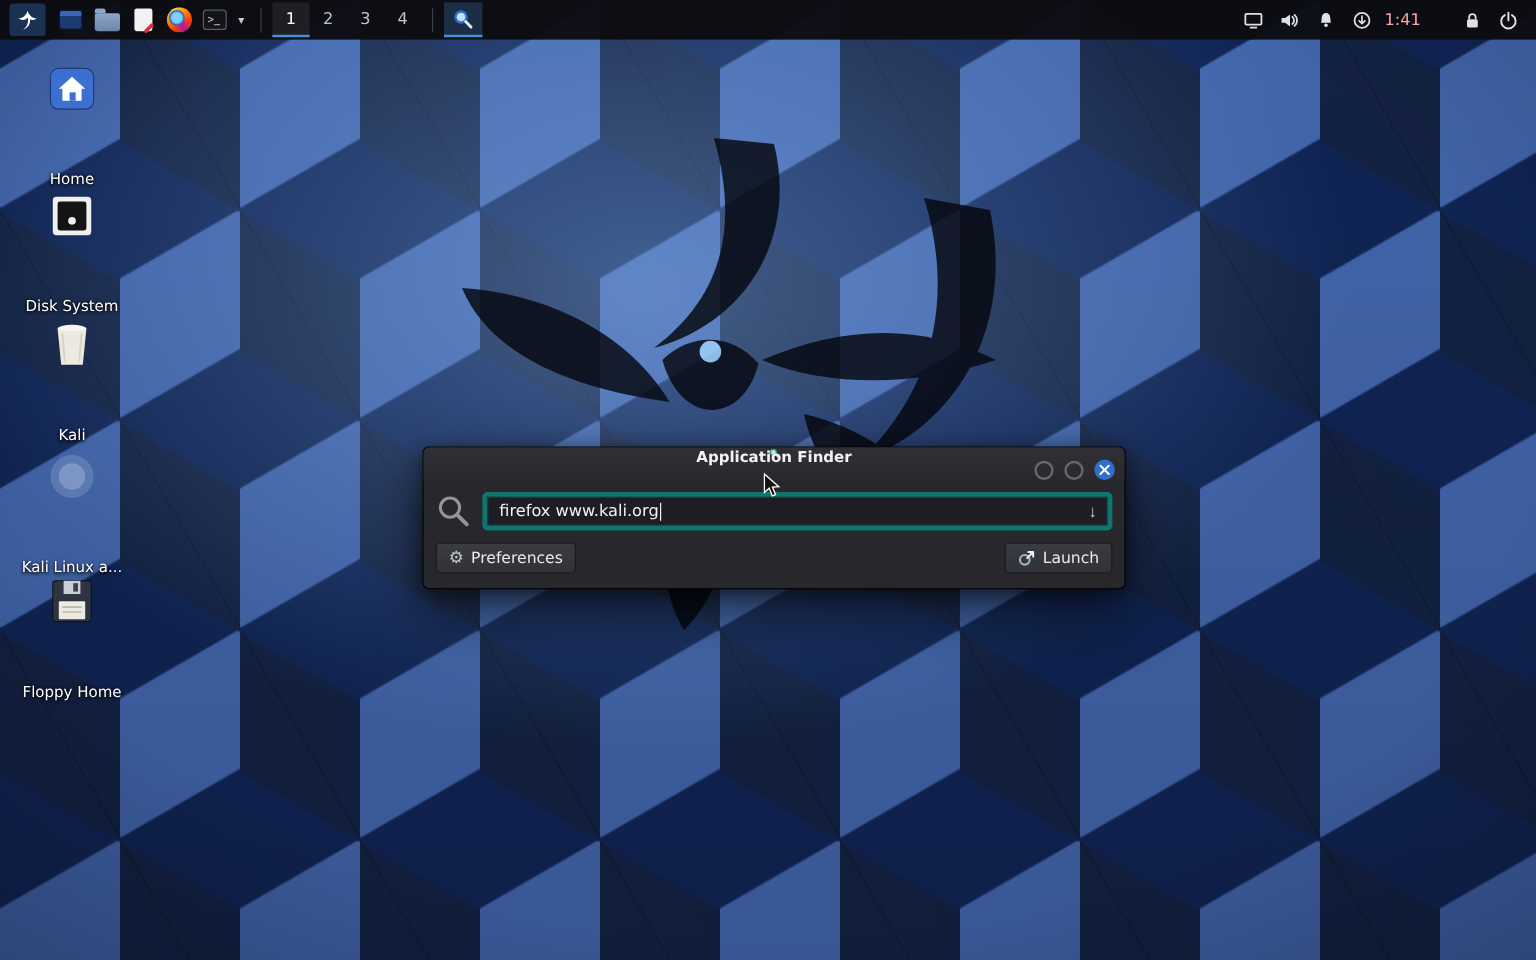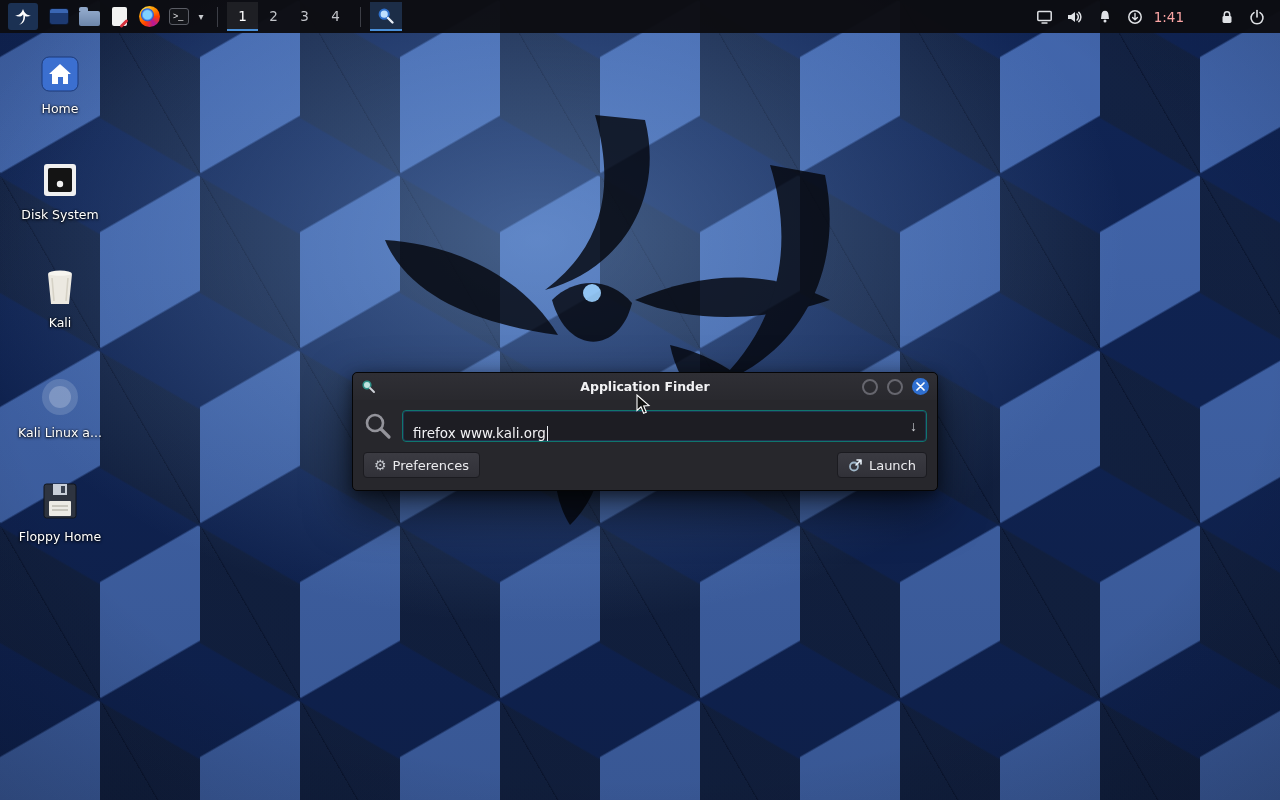--- a/index.html
+++ b/index.html
@@ -66,38 +66,38 @@
     background:
       radial-gradient(circle at 40% 42%, #7fd0ff 0 24%, #2a5bd7 34%, transparent 40%),
       conic-gradient(from -30deg, #ffd43b, #ff9500, #ff3d00, #b5179e, #ff3d00, #ff9500, #ffd43b); }
   .ic-term { width:20px; height:17px; background:#14151a; border:1px solid #5a5c64;
     border-radius:3px; color:#e8e8ea; font-size:9px; line-height:15px; text-align:left; padding-left:3px; }
 
   
   .dicon { position:absolute; left:8px; width:104px; z-index:5; display:flex;
     flex-direction:column; align-items:center; gap:7px; }
   .dicon .dlabel { color:#ffffff; font-size:12.5px; text-align:center;
-    text-shadow:0 1px 3px rgba(0,0,0,.95), 0 0 2px rgba(0,0,0,.8); white-space:nowrap; }
+    text-shadow:0 1px 3px rgba(0,0,0,.95), 0 0 2px rgba(0,0,0,.8); white-space:nowrap;margin-top:40px; }
 
   
   .finder { position:absolute; left:352px; top:372px; width:586px; z-index:40;
     background:#27272c; border:1px solid #050506; border-radius:5px;
     box-shadow:0 18px 46px rgba(0,0,0,.6), 0 4px 14px rgba(0,0,0,.45); }
   .titlebar { position:relative; height:27px; display:flex; align-items:center;
-    background:linear-gradient(#2f2f35, #29292e); border-radius:5px 5px 0 0; padding:0 8px; }
+    background:linear-gradient(#2f2f35, #29292e); border-radius:5px 5px 0 0; padding:0 8px;flex-direction:column; }
   .t-title { position:absolute; left:0; right:0; text-align:center; color:#f2f2f4;
     font-size:12.5px; font-weight:bold; pointer-events:none; }
   .t-btns { margin-left:auto; display:flex; align-items:center; gap:9px; z-index:2; }
   .wbtn { width:16px; height:16px; border-radius:50%; border:2px solid #66666e;
     background:transparent; padding:0; display:flex; align-items:center; justify-content:center; }
   .wbtn.close { border:none; background:#2f6fd0; width:17px; height:17px; }
   .fbody { padding:10px 10px 12px; }
   .frow1 { display:flex; align-items:center; gap:9px; }
   .entry { position:relative; flex:1; height:32px; background:#1d1d23;
-    border:1px solid #0f766e; border-radius:4px; display:flex; align-items:flex-end;
+    border:4px solid #0f766e; border-radius:4px; display:flex; align-items:center;
     padding:0 30px 0 10px; box-shadow:inset 0 0 0 1px rgba(47,111,208,.25); }
   .entry-text { color:#f2f2f4; font-size:13.5px; white-space:nowrap; }
   .caret { display:inline-block; width:1px; height:15px; background:#eceef2; margin-left:1px; }
   .entry-arrow { position:absolute; right:9px; top:50%; transform:translateY(-50%);
     color:#cfd1d6; font-size:14px; background:none; border:none; padding:0; }
   .frow2 { display:flex; justify-content:space-between; margin-top:10px; }
   .gbtn { display:flex; align-items:center; gap:6px; height:26px; padding:0 10px;
     background:linear-gradient(#3b3b42,#313138); border:1px solid #1b1b20; border-radius:4px;
     color:#ebebee; font-size:13px; font-family:inherit; }
   .gear-glyph { font-size:14px; color:#c3c6cc; line-height:1; }

